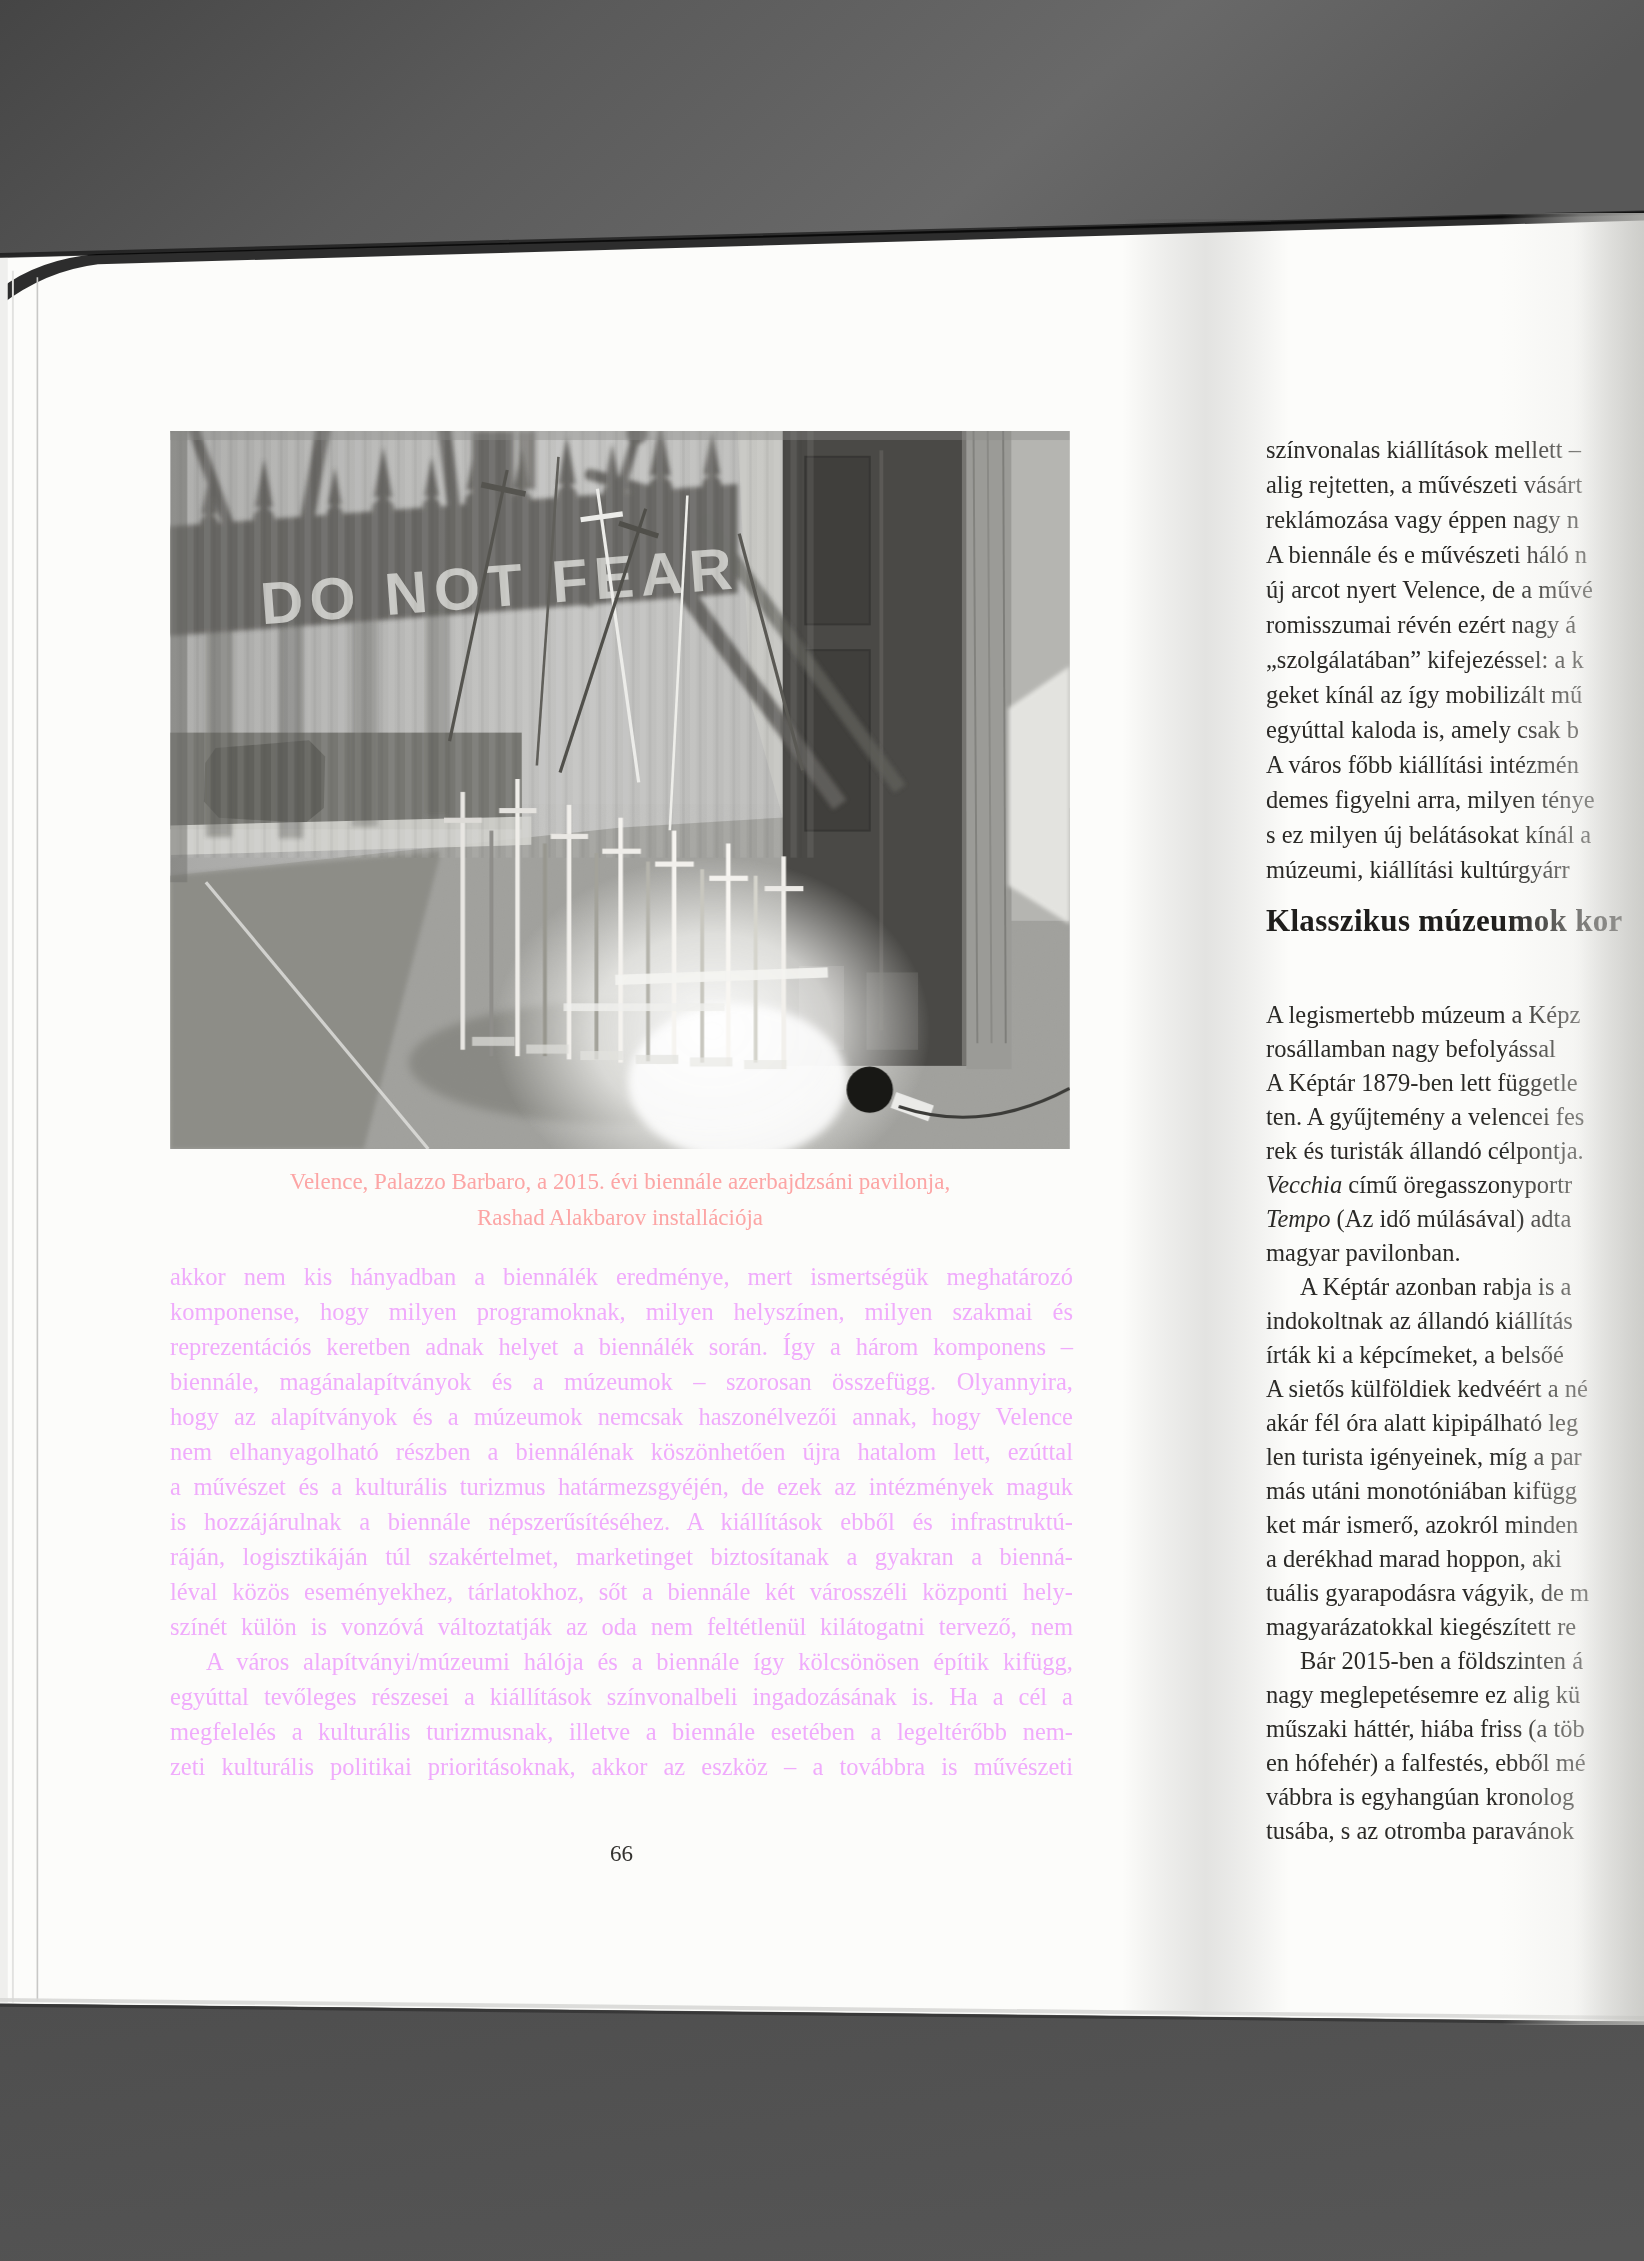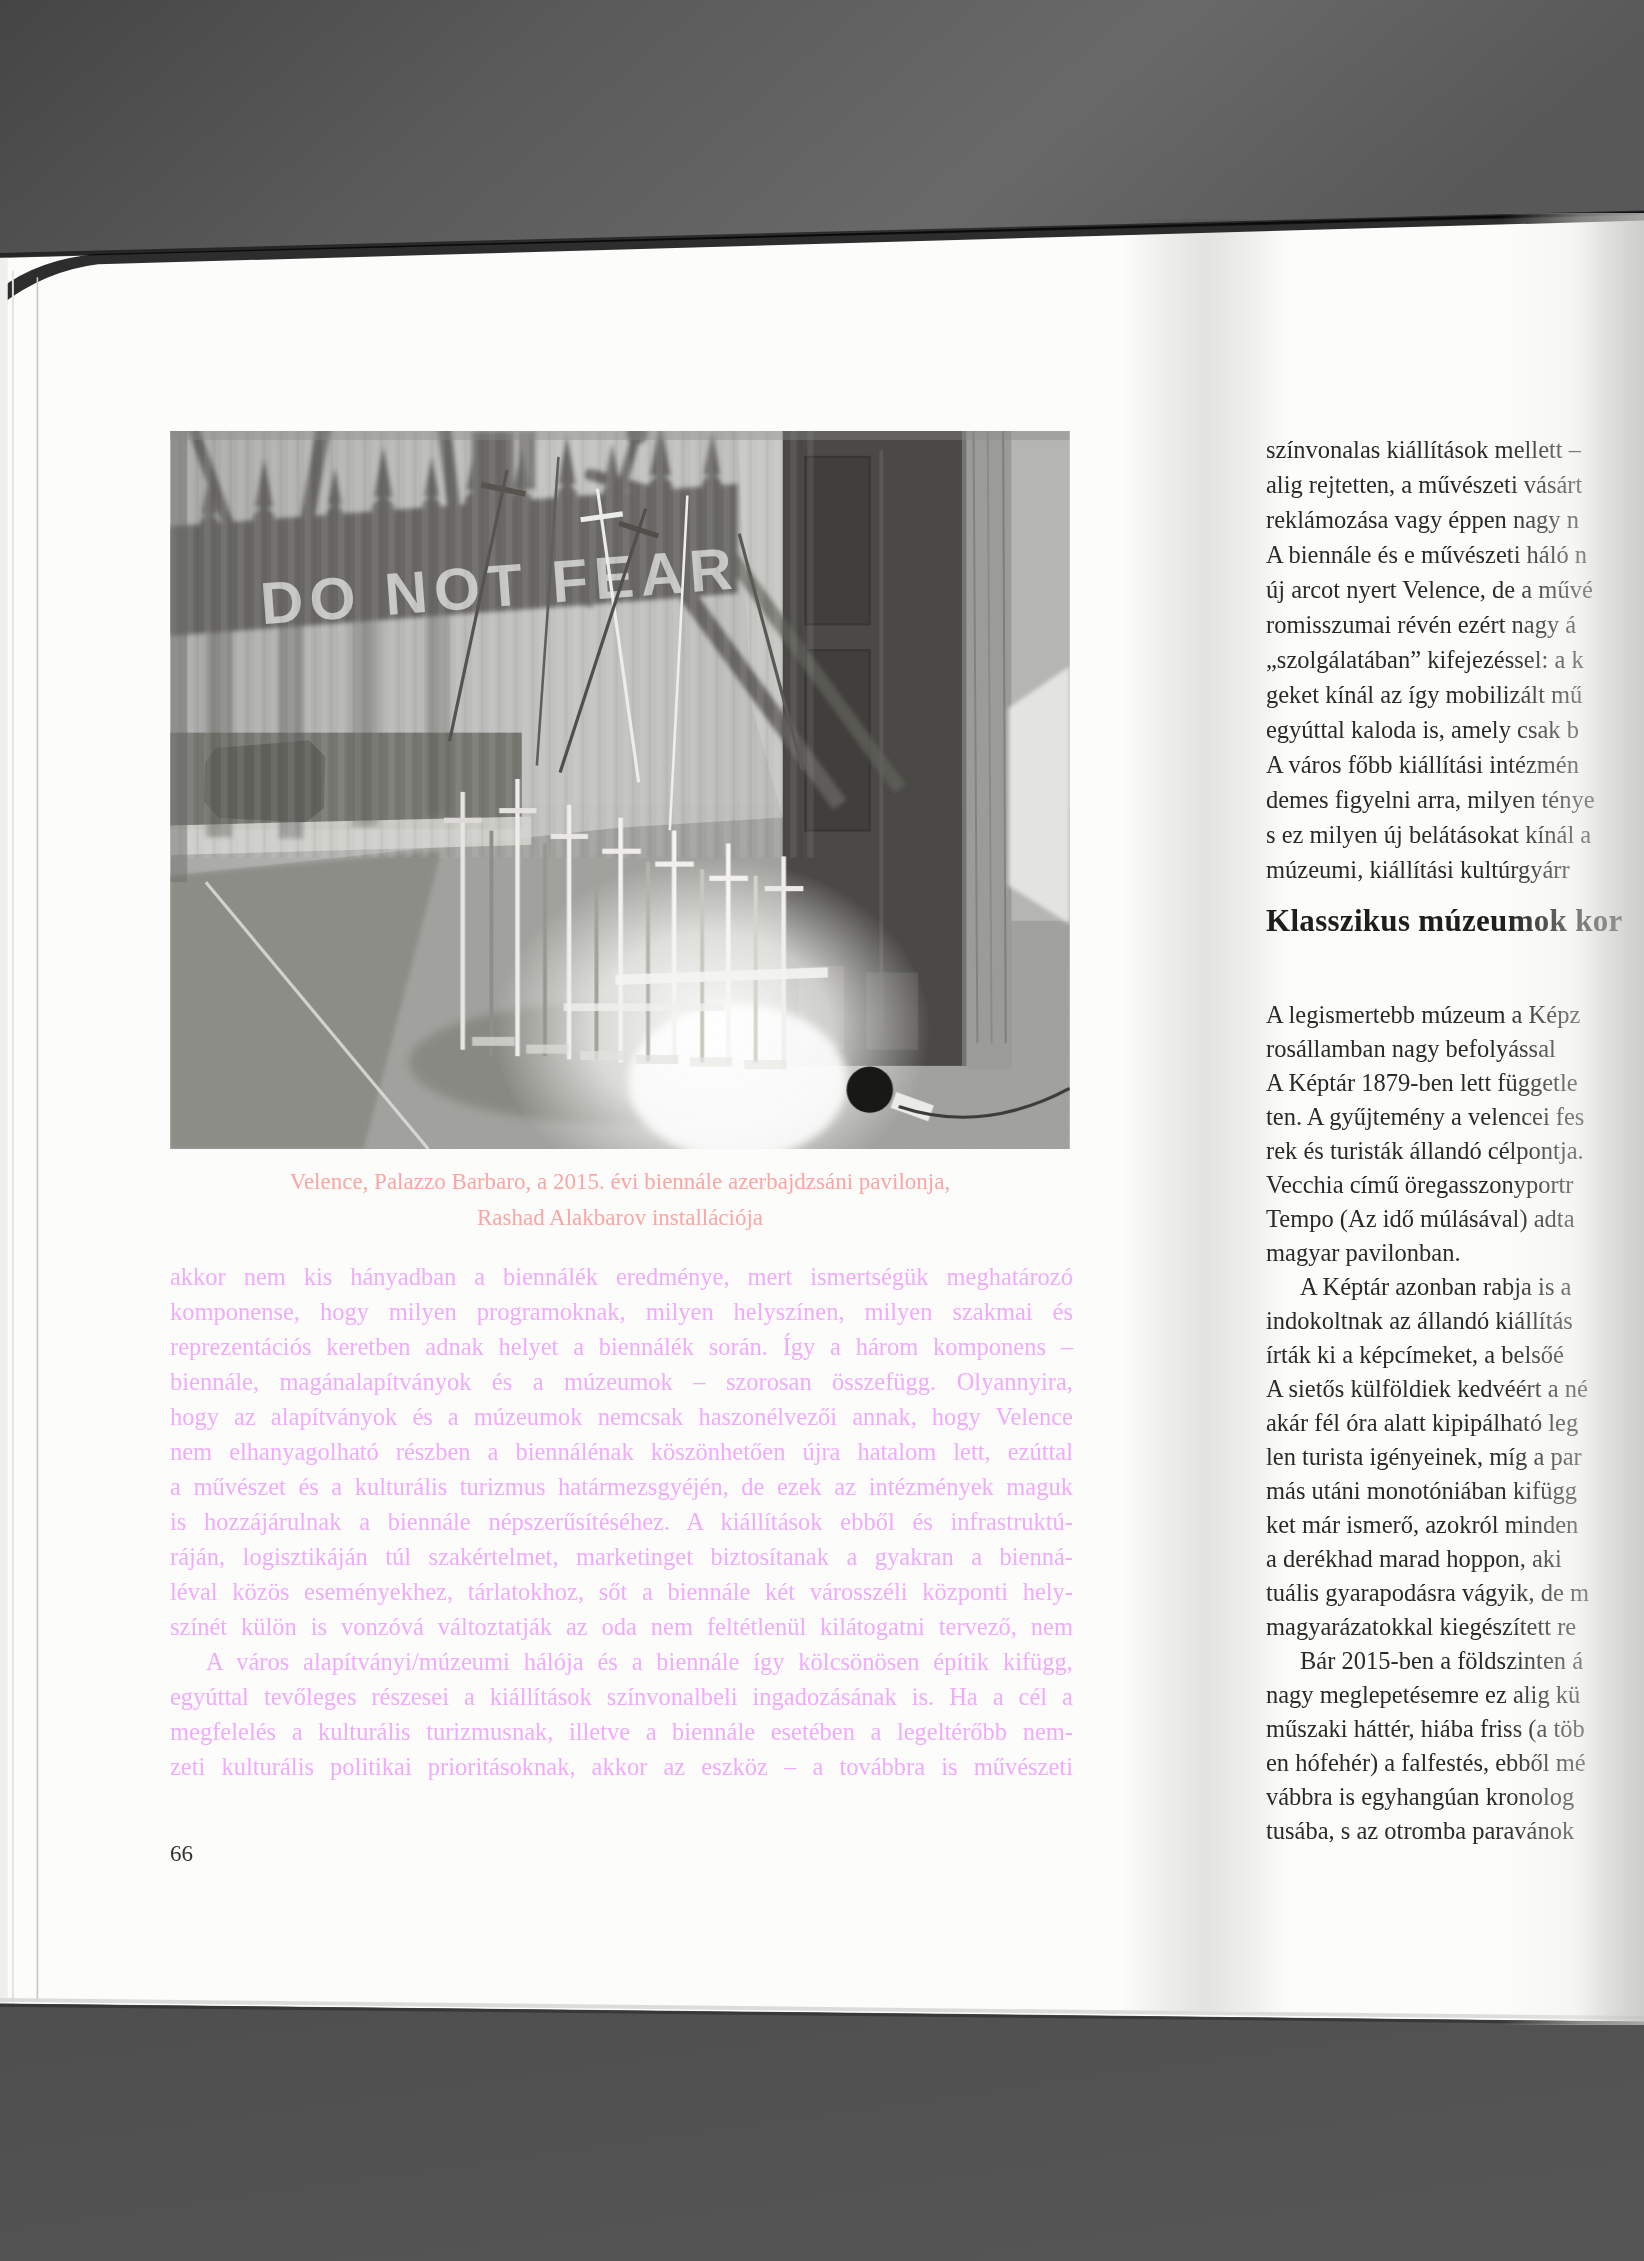--- a/index.html
+++ b/index.html
@@ -9,31 +9,31 @@
   .bg{position:absolute;left:0;top:0;z-index:0;}
   .photo{position:absolute;left:170px;top:431px;width:900px;height:718px;z-index:2;margin:0;}
   .caption{position:absolute;left:170px;top:1164px;width:900px;z-index:3;
            text-align:center;font-size:23px;line-height:36px;color:#fca5a5;}
   .body-text{position:absolute;left:170px;top:1259px;width:903px;z-index:3;
              font-size:24.5px;color:#f0abfc;}
   .bline{height:35px;line-height:35px;text-align:justify;text-align-last:justify;white-space:nowrap;}
   .bline.nojust{text-align-last:auto;}
   .bline.ind{text-indent:36px;}
   .page-number{position:absolute;left:170px;top:1841px;width:903px;z-index:3;
-               font-size:23px;color:#33322f;}
+               text-align:center;font-size:23px;color:#33322f;}
   .right-col{position:absolute;left:1266px;top:0;width:378px;height:1999px;z-index:3;overflow:hidden;}
   .rc-a{position:absolute;left:0;top:432px;width:580px;font-size:24.5px;}
   .rc-a .rc-line{height:35px;line-height:35px;}
   .rc-heading{position:absolute;left:0;top:903px;width:580px;margin:0;
               font-size:31px;font-weight:bold;letter-spacing:0.3px;color:#1f1e1c;}
   .rc-b{position:absolute;left:0;top:998px;width:580px;font-size:24.5px;}
   .rc-b .rc-line{height:34px;line-height:34px;}
   .rc-line{white-space:nowrap;color:#2b2a27;}
   .rc-line.ind{text-indent:34px;}
-  .it{}
+  .it{font-style:italic;}
   .right-fade{position:absolute;left:1502px;top:213px;width:142px;height:1812px;z-index:4;
      background:linear-gradient(90deg,rgba(250,250,248,0) 0%,rgba(236,236,233,.45) 55%,rgba(204,204,200,.72) 100%);
      pointer-events:none;}
 </style>
 </head>
 <body>
 
 <div class="scan">
 
   <svg class="bg" width="1644" height="2261" viewBox="0 0 2550 3507">

